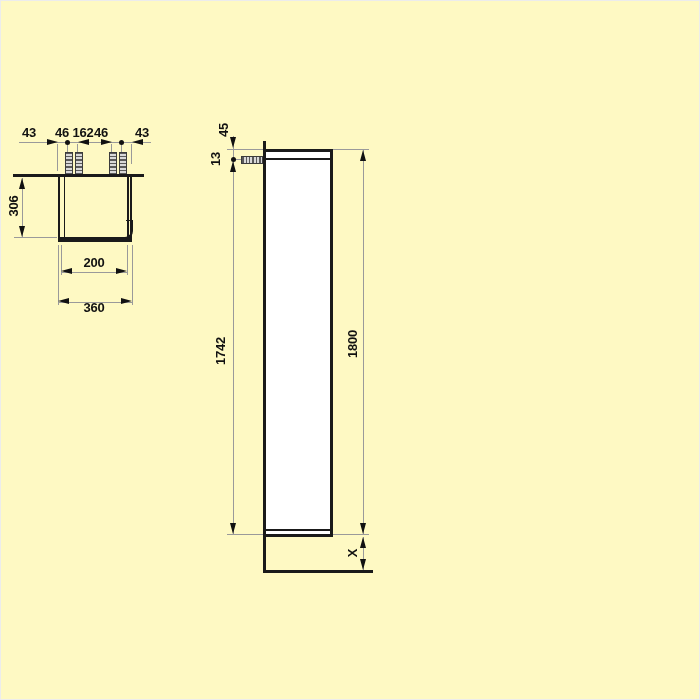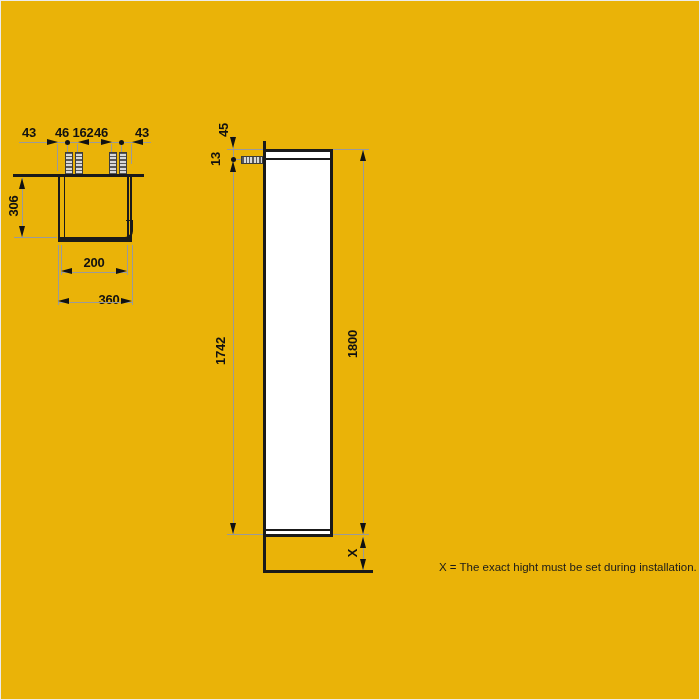--- a/index.html
+++ b/index.html
@@ -1,17 +1,17 @@
 <!DOCTYPE html>
 <html><head>
 <meta charset="utf-8">
 <style>
   html,body{margin:0;padding:0;background:#fff;}
   #canvas{
-    position:relative;width:698px;height:698px;background:#eab308;
+    position:relative;width:698px;height:698px;background:#fef9c3;
     border:1px solid #ececec;overflow:hidden;
     font-family:"Liberation Sans", sans-serif;
   }
   .h{position:absolute;height:1px;background:#9a9a9a;}   
   .v{position:absolute;width:1px;background:#9a9a9a;}
   .bh{position:absolute;background:#1a1a1a;}             
   .bv{position:absolute;background:#1a1a1a;}
   .thin-bh{position:absolute;background:#1a1a1a;height:1.5px;}
   .thin-bv{position:absolute;background:#1a1a1a;width:1.5px;}
   .lbl{position:absolute;width:30px;text-align:center;font-size:13px;font-weight:700;
@@ -82,21 +82,21 @@
   <div class="ar ar-d" style="left:18px;top:225px;"></div>
   <div class="h" style="left:13px;top:235.5px;width:43px;"></div>
 
   <div class="lbl" style="left:78px;top:255px;">200</div>
   <div class="v" style="left:59.5px;top:244px;height:30px;"></div>
   <div class="v" style="left:125.5px;top:244px;height:30px;"></div>
   <div class="h" style="left:60px;top:270.5px;width:66px;"></div>
   <div class="ar ar-l" style="left:60px;top:267px;"></div>
   <div class="ar ar-r" style="left:115px;top:267px;"></div>
 
-  <div class="lbl" style="left:78px;top:292px;margin-left:15px;">360</div>
+  <div class="lbl" style="left:78px;top:300px;">360</div>
   <div class="v" style="left:56.5px;top:244px;height:60px;"></div>
   <div class="v" style="left:130.5px;top:244px;height:60px;"></div>
   <div class="h" style="left:57px;top:300.5px;width:74px;"></div>
   <div class="ar ar-l" style="left:57px;top:297px;"></div>
   <div class="ar ar-r" style="left:120px;top:297px;"></div>
 
   <div class="h" style="left:226px;top:147.5px;width:142px;"></div>
   <div class="h" style="left:226px;top:532.5px;width:142px;"></div>
   <div class="h" style="left:233px;top:157.5px;width:8px;"></div>
 
@@ -120,15 +120,14 @@
   <div class="v" style="left:361.5px;top:149px;height:384px;"></div>
   <div class="vlbl" style="left:332px;top:336px;">1800</div>
   <div class="ar ar-u" style="left:358.5px;top:149px;"></div>
   <div class="ar ar-d" style="left:358.5px;top:522px;"></div>
 
   <div class="v" style="left:361.5px;top:536px;height:33px;"></div>
   <div class="vlbl" style="left:332px;top:545px;">X</div>
   <div class="ar ar-u" style="left:358.5px;top:536px;"></div>
   <div class="ar ar-d" style="left:358.5px;top:558px;"></div>
 
-  <div class="note" style="left:438px;top:560px;">X = The exact hight must be set during installation.</div>
 
 </div>
 
 </body></html>

